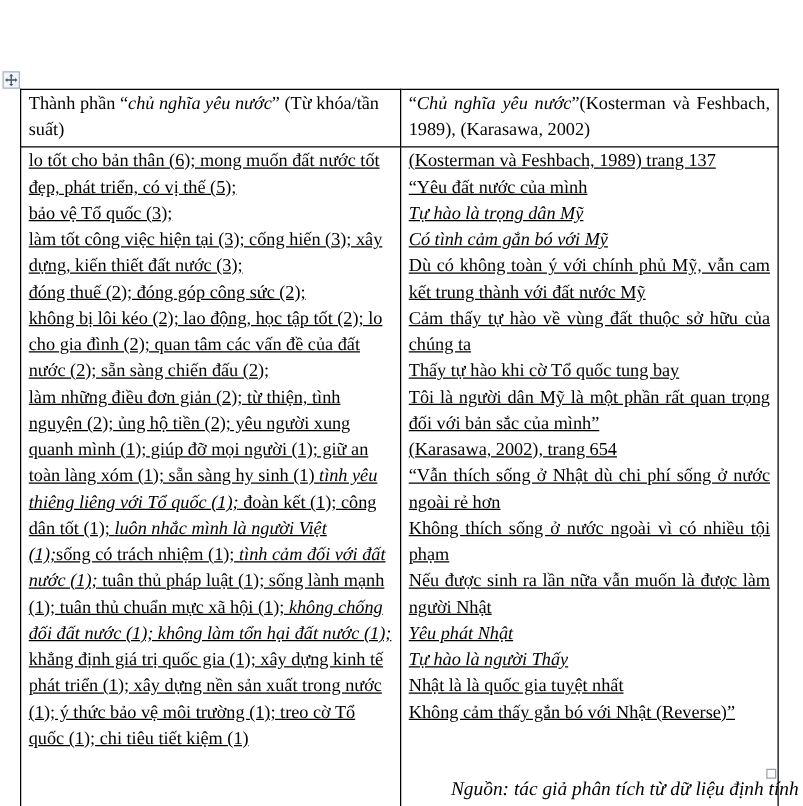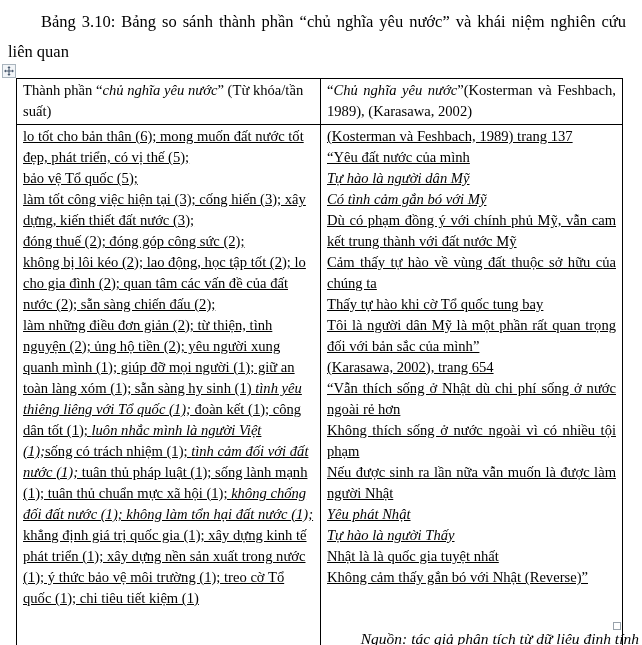--- a/index.html
+++ b/index.html
@@ -63,21 +63,20 @@
     width:8px; height:8px;
     border:1px solid #98a2ab;
     background:#fff;
   }
 </style>
 </head>
 <body>
 
 <div class="page">
 
-  <p class="caption">Bảng 3.10: Bảng so sánh thành phần “chủ nghĩa yêu nước” và khái niệm nghiên cứu liên quan</p>
 
   <div class="move-handle">
     <span>
       <svg viewBox="0 0 10 10" aria-hidden="true">
         <path d="M5 0 L6.6 1.9 H5.55 V4.45 H8.1 V3.4 L10 5 L8.1 6.6 V5.55 H5.55 V8.1 H6.6 L5 10 L3.4 8.1 H4.45 V5.55 H1.9 V6.6 L0 5 L1.9 3.4 V4.45 H4.45 V1.9 H3.4 Z" fill="#44546a"></path>
       </svg>
     </span>
   </div>
 
   <table class="cmp">
@@ -86,32 +85,32 @@
         <td class="col-left">
             <p class="par"><span>Thành phần “</span><span class="it">chủ nghĩa yêu nước</span><span>” (Từ khóa/tần suất)</span></p>
           </td>
         <td class="col-right">
             <p class="par"><span>“</span><span class="it">Chủ nghĩa yêu nước</span><span>”(Kosterman và Feshbach, 1989), (Karasawa, 2002)</span></p>
           </td>
       </tr>
       <tr class="body-row">
         <td class="col-left">
             <p class="par"><span>lo tốt cho bản thân (6); mong muốn đất nước tốt đẹp, phát triển, có vị thế (5);</span></p>
-            <p class="par"><span>bảo vệ Tổ quốc (5);</span></p>
+            <p class="par"><span>bảo vệ Tổ quốc (3);</span></p>
             <p class="par"><span>làm tốt công việc hiện tại (3); cống hiến (3); xây dựng, kiến thiết đất nước (3);</span></p>
             <p class="par"><span>đóng thuế (2); đóng góp công sức (2);</span></p>
             <p class="par"><span>không bị lôi kéo (2); lao động, học tập tốt (2); lo cho gia đình (2); quan tâm các vấn đề của đất nước (2); sẵn sàng chiến đấu (2);</span></p>
             <p class="par"><span>làm những điều đơn giản (2); từ thiện, tình nguyện (2); ủng hộ tiền (2); yêu người xung quanh mình (1); giúp đỡ mọi người (1); giữ an toàn làng xóm (1); sẵn sàng hy sinh (1) </span><span class="it">tình yêu thiêng liêng với Tổ quốc (1);</span><span> đoàn kết (1); công dân tốt (1); </span><span class="it">luôn nhắc mình là người Việt (1);</span><span>sống có trách nhiệm (1); </span><span class="it">tình cảm đối với đất nước (1);</span><span> tuân thủ pháp luật (1); sống lành mạnh (1); tuân thủ  chuẩn mực xã hội (1); </span><span class="it">không chống đối đất nước (1); không làm tổn hại đất nước (1);</span><span> khẳng định giá trị quốc gia (1); xây dựng kinh tế phát triển (1); xây dựng nền sản xuất trong nước (1); ý thức bảo vệ môi trường (1);  treo cờ Tổ quốc (1); chi tiêu tiết kiệm (1)</span></p>
           </td>
         <td class="col-right">
             <p class="par"><span>(Kosterman và Feshbach, 1989) trang 137</span></p>
             <p class="par"><span>“Yêu đất nước của mình</span></p>
-            <p class="par"><span class="it">Tự hào là người dân Mỹ</span></p>
+            <p class="par"><span class="it">Tự hào là trọng dân Mỹ</span></p>
             <p class="par"><span class="it">Có tình cảm gắn bó với Mỹ</span></p>
-            <p class="par"><span>Dù có phạm đồng ý với chính phủ Mỹ, vẫn cam kết trung thành với đất nước Mỹ</span></p>
+            <p class="par"><span>Dù có không toàn ý với chính phủ Mỹ, vẫn cam kết trung thành với đất nước Mỹ</span></p>
             <p class="par"><span>Cảm thấy tự hào về vùng đất thuộc sở hữu của chúng ta</span></p>
             <p class="par"><span>Thấy tự hào khi cờ Tổ quốc tung bay</span></p>
             <p class="par"><span>Tôi là người dân Mỹ là một phần rất quan trọng đối với bản sắc của mình”</span></p>
             <p class="par"><span>(Karasawa, 2002), trang 654</span></p>
             <p class="par"><span>“Vẫn thích sống ở Nhật dù chi phí sống ở nước ngoài rẻ hơn</span></p>
             <p class="par"><span>Không thích sống ở nước ngoài vì có nhiều tội phạm</span></p>
             <p class="par"><span>Nếu được sinh ra lần nữa vẫn muốn là được làm người Nhật</span></p>
             <p class="par"><span class="it">Yêu phát Nhật</span></p>
             <p class="par"><span class="it">Tự hào là người Thấy</span></p>
             <p class="par"><span>Nhật là là quốc gia tuyệt nhất</span></p>

